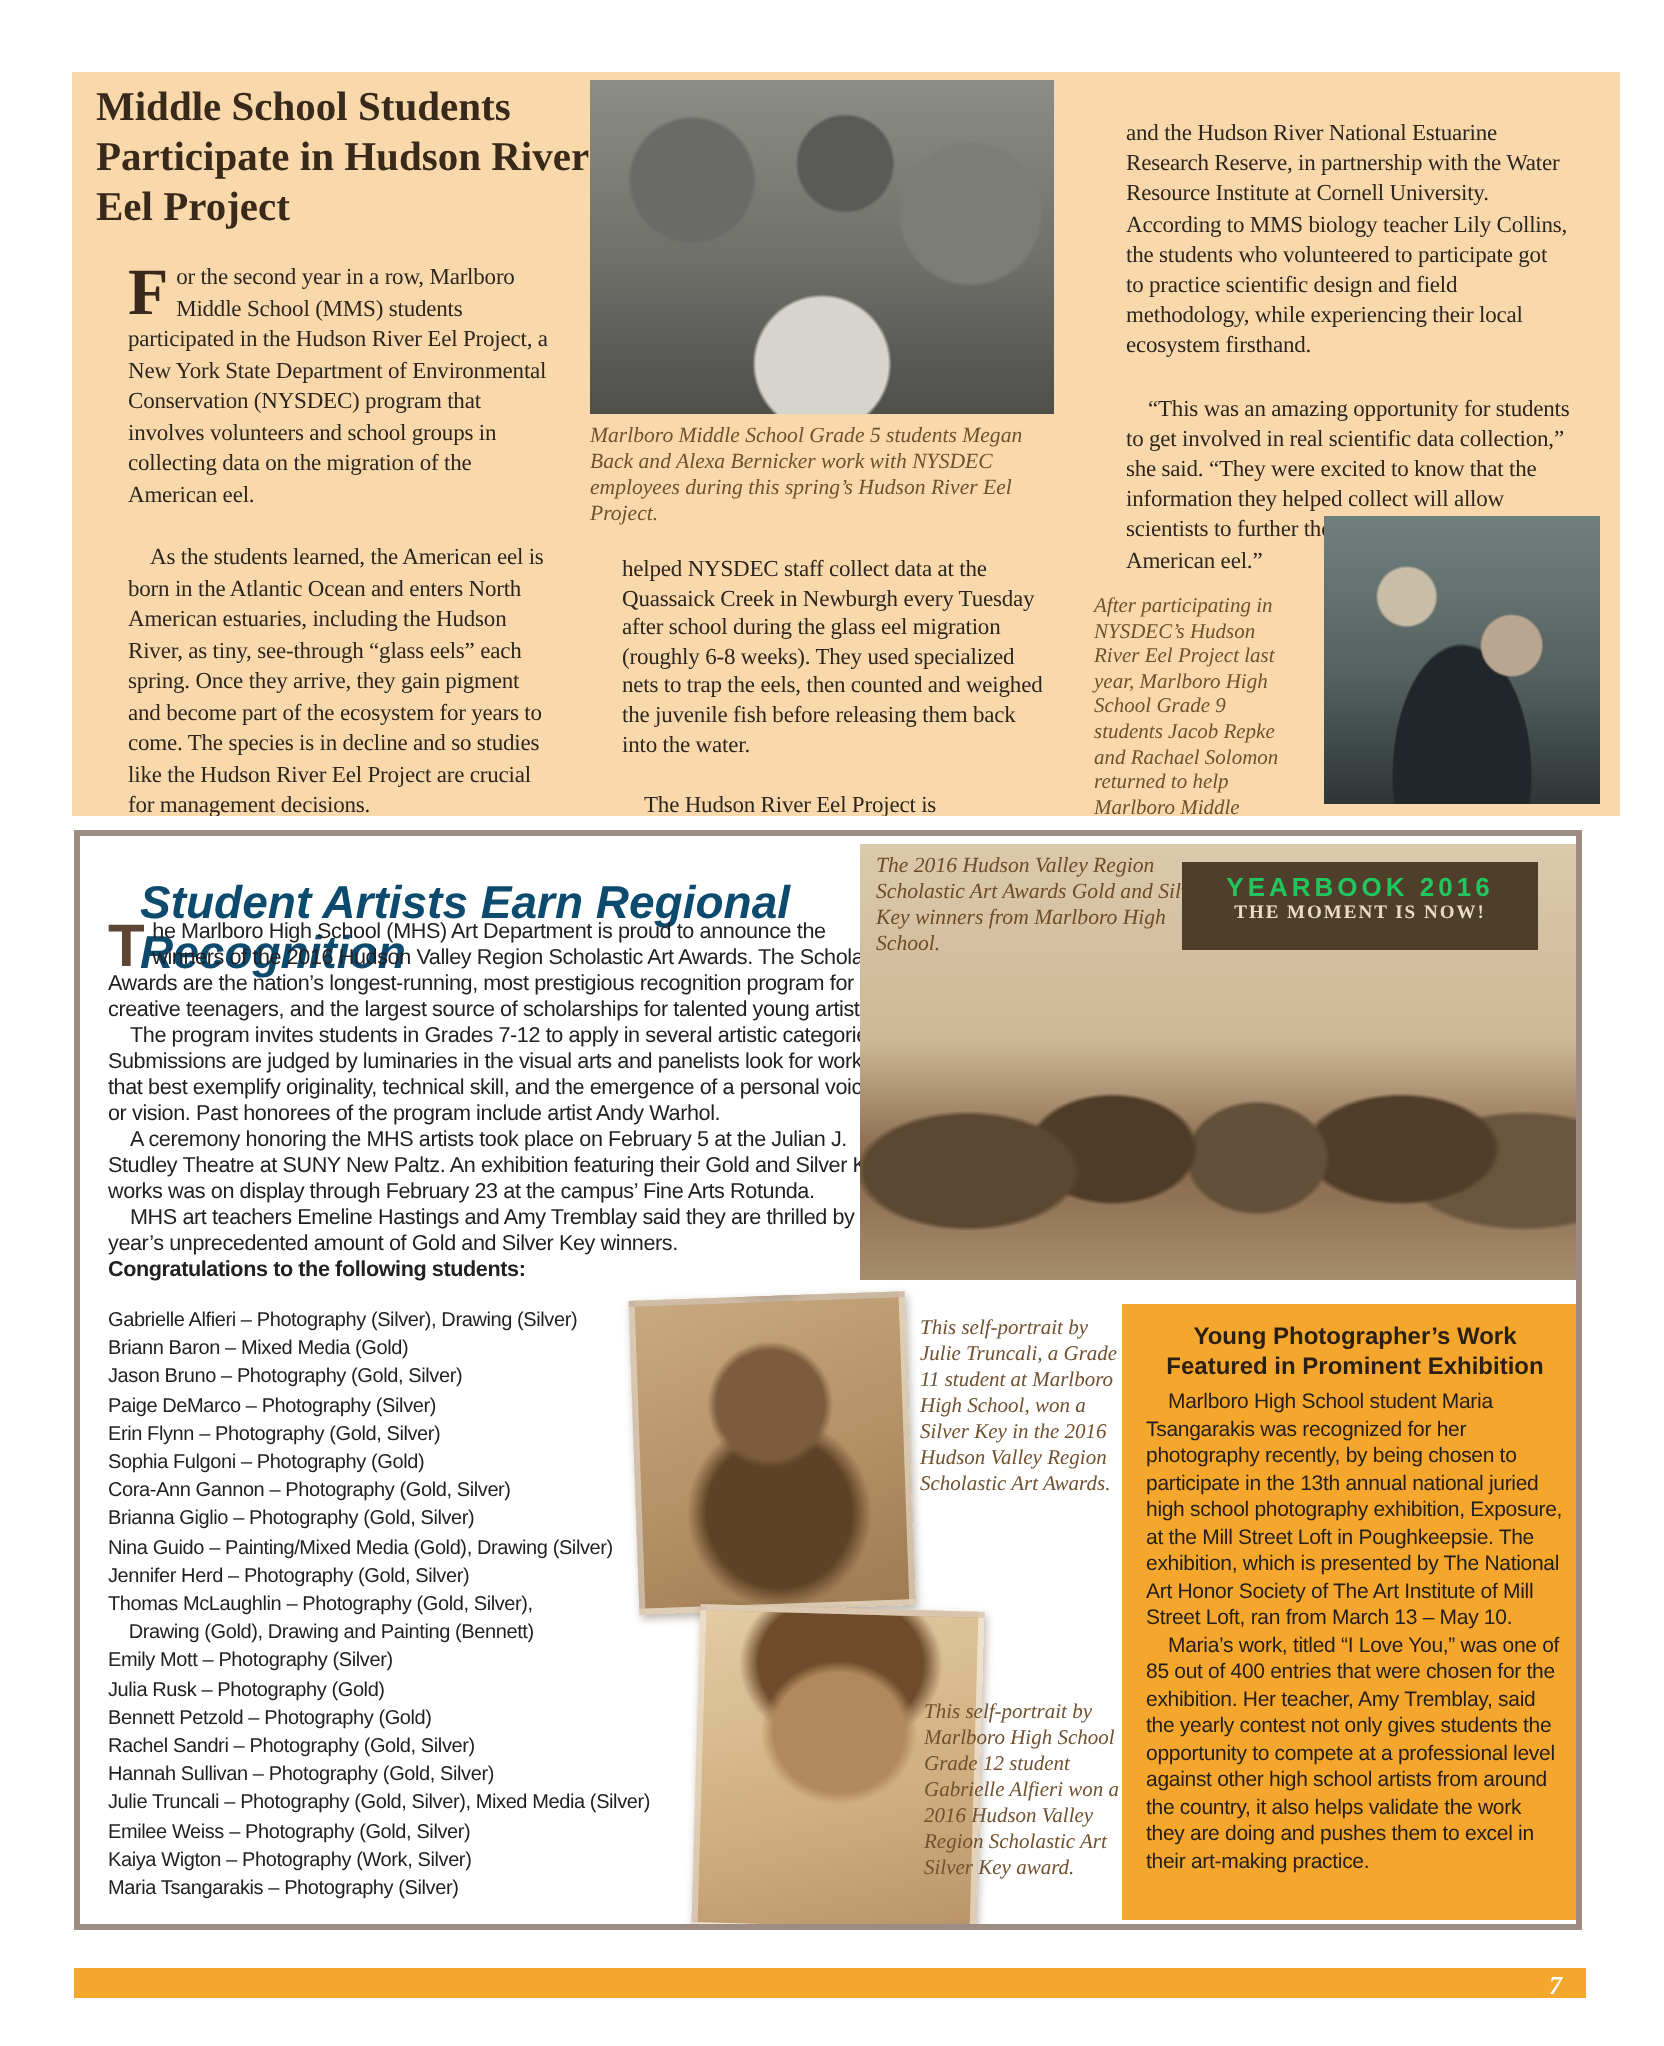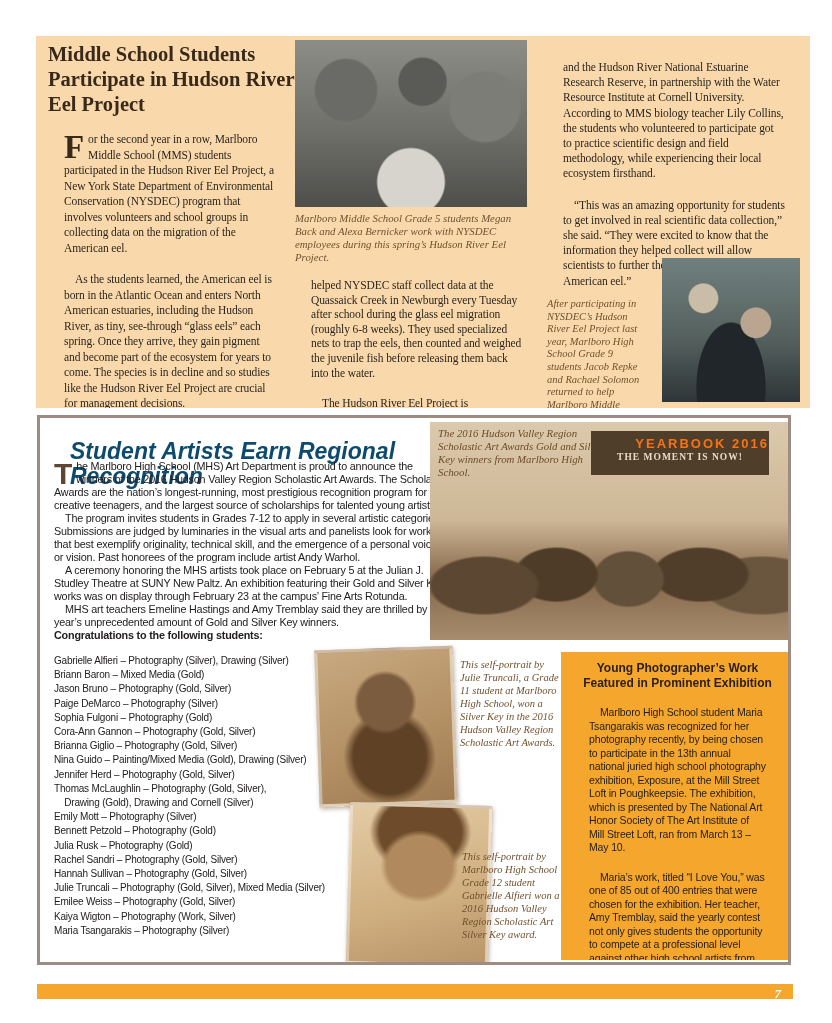--- a/index.html
+++ b/index.html
@@ -58,21 +58,21 @@
             radial-gradient(ellipse at 15% 75%, #5c4832 0 12%, transparent 13%),
             radial-gradient(ellipse at 35% 70%, #4e3c28 0 12%, transparent 13%),
             radial-gradient(ellipse at 55% 72%, #63503a 0 12%, transparent 13%),
             radial-gradient(ellipse at 75% 70%, #503e2a 0 12%, transparent 13%),
             radial-gradient(ellipse at 92% 75%, #6a563e 0 12%, transparent 13%),
             linear-gradient(180deg,#dcc9ac 0%,#cdb796 45%,#86674b 72%,#a68d6d 100%);}
   .group-cap{position:absolute;left:8px;top:5px;width:178px;
              font:italic 10.8px/13px "Liberation Serif",serif;color:#6d4c28;}
   .banner{position:absolute;right:22px;top:9px;width:178px;height:44px;
           background:#4f3e29;text-align:center;box-sizing:border-box;padding-top:6px;}
-  .banner-l1{font:bold 13px/14px "Liberation Sans",sans-serif;color:#f97316;letter-spacing:2px;text-align:right;}
+  .banner-l1{font:bold 13px/14px "Liberation Sans",sans-serif;color:#22c55e;letter-spacing:2px;}
   .banner-l2{font:bold 9.5px/12px "Liberation Serif",serif;color:#e8ddc4;letter-spacing:1px;}
 
   .students{position:absolute;left:14px;top:236px;width:320px;margin:0;padding:0;
             list-style:none;font-size:10px;line-height:14.2px;letter-spacing:-0.2px;}
   .students li{white-space:pre;}
 
   .portrait{position:absolute;box-sizing:border-box;border:3px solid rgba(255,255,255,0.45);
             box-shadow:1px 2px 4px rgba(60,40,20,0.35);}
   .portrait1{left:277px;top:230px;width:138px;height:157px;transform:rotate(-2deg);
           background:
@@ -86,21 +86,21 @@
             linear-gradient(165deg,#e3cba4 0%,#cfae7f 60%,#b9946a 100%);}
   .pcap1{position:absolute;left:420px;top:240px;width:102px;
          font:italic 10.5px/13px "Liberation Serif",serif;color:#70512f;}
   .pcap2{position:absolute;left:422px;top:432px;width:100px;
          font:italic 10.5px/13px "Liberation Serif",serif;color:#70512f;}
 
   .orange-box{position:absolute;left:521px;top:234px;width:233px;height:308px;
               box-sizing:border-box;background:#f5a62c;padding:9px 12px;overflow:hidden;}
   .orange-title{margin:0 0 5px 0;text-align:center;
                 font:bold 12px/14.5px "Liberation Sans",sans-serif;color:#2a1f12;}
-  .orange-box p{margin:16px;font-size:10.5px;line-height:13.5px;letter-spacing:-0.15px;color:#231e18;}
+  .orange-box p{margin:0;font-size:10.5px;line-height:13.5px;letter-spacing:-0.15px;color:#231e18;}
 
   
   .footer-bar{position:absolute;left:37px;top:984px;width:756px;height:15px;
               background:#f5a62c;text-align:right;box-sizing:border-box;padding-right:12px;}
   .page-num{font:italic bold 13px/15px "Liberation Serif",serif;color:#ffffff;}
 </style>
 </head>
 <body>
 
 <div class="page">
@@ -148,30 +148,31 @@
         <div class="banner-l1">YEARBOOK 2016</div>
         <div class="banner-l2">THE MOMENT IS NOW!</div>
       </div>
     </div>
 
     <ul class="students">
         <li>Gabrielle Alfieri – Photography (Silver), Drawing (Silver)</li>
         <li>Briann Baron – Mixed Media (Gold)</li>
         <li>Jason Bruno – Photography (Gold, Silver)</li>
         <li>Paige DeMarco – Photography (Silver)</li>
+        <li>Erin Flynn – Photography (Gold, Silver)</li>
         <li>Sophia Fulgoni – Photography (Gold)</li>
         <li>Cora-Ann Gannon – Photography (Gold, Silver)</li>
         <li>Brianna Giglio – Photography (Gold, Silver)</li>
         <li>Nina Guido – Painting/Mixed Media (Gold), Drawing (Silver)</li>
         <li>Jennifer Herd – Photography (Gold, Silver)</li>
         <li>Thomas McLaughlin – Photography (Gold, Silver),</li>
-        <li>    Drawing (Gold), Drawing and Cornell (Silver)</li>
+        <li>    Drawing (Gold), Drawing and Painting (Bennett)</li>
         <li>Emily Mott – Photography (Silver)</li>
+        <li>Julia Rusk – Photography (Gold)</li>
         <li>Bennett Petzold – Photography (Gold)</li>
-        <li>Julia Rusk – Photography (Gold)</li>
         <li>Rachel Sandri – Photography (Gold, Silver)</li>
         <li>Hannah Sullivan – Photography (Gold, Silver)</li>
         <li>Julie Truncali – Photography (Gold, Silver), Mixed Media (Silver)</li>
         <li>Emilee Weiss – Photography (Gold, Silver)</li>
         <li>Kaiya Wigton – Photography (Work, Silver)</li>
         <li>Maria Tsangarakis – Photography (Silver)</li>
       </ul>
 
     <div class="photo portrait portrait1"></div>
     <div class="pcap1">This self-portrait by Julie Truncali, a Grade 11 student at Marlboro High School, won a Silver Key in the 2016 Hudson Valley Region Scholastic Art Awards.</div>

